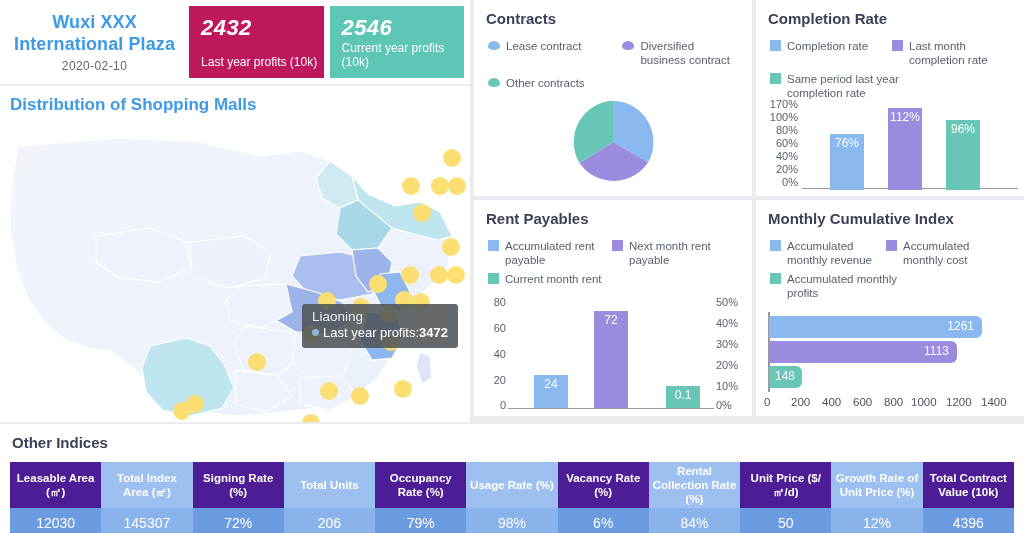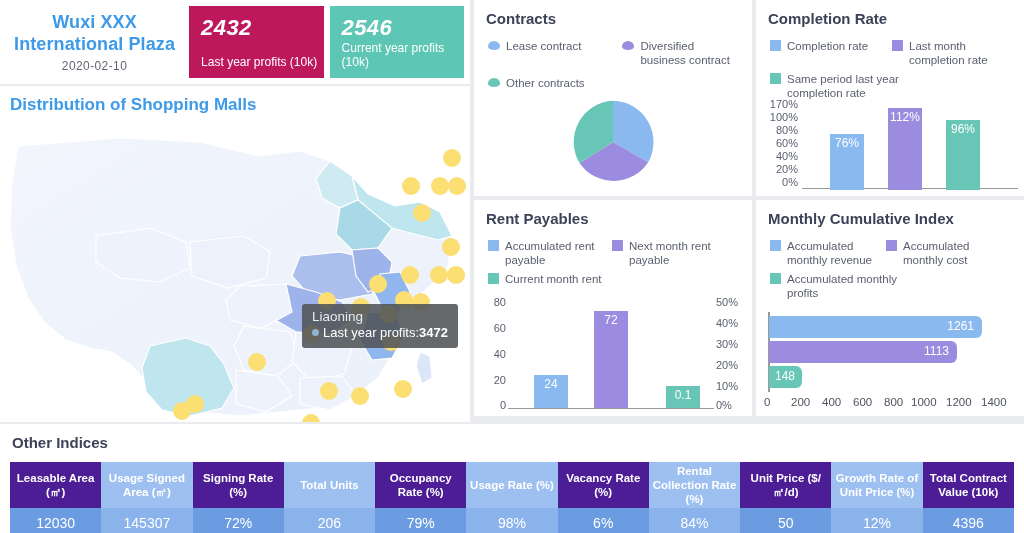--- a/index.html
+++ b/index.html
@@ -382,21 +382,21 @@
       <div class="haxis" style="left:225px; top:84px;">1400</div>
     </div>
   </div>
 
   <div class="card" id="table-card">
     <div class="table-title">Other Indices</div>
     <table>
       <thead>
         <tr>
           <th class="sh-a">Leasable Area (㎡)</th>
-          <th class="sh-b">Usage Signed Area (㎡)</th>
+          <th class="sh-b">Total Index Area (㎡)</th>
           <th class="sh-a">Signing Rate (%)</th>
           <th class="sh-b">Total Units</th>
           <th class="sh-a">Occupancy Rate (%)</th>
           <th class="sh-b">Usage Rate (%)</th>
           <th class="sh-a">Vacancy Rate (%)</th>
           <th class="sh-b">Rental Collection Rate (%)</th>
           <th class="sh-a">Unit Price ($/㎡/d)</th>
           <th class="sh-b">Growth Rate of Unit Price (%)</th>
           <th class="sh-a">Total Contract Value (10k)</th>
         </tr>

